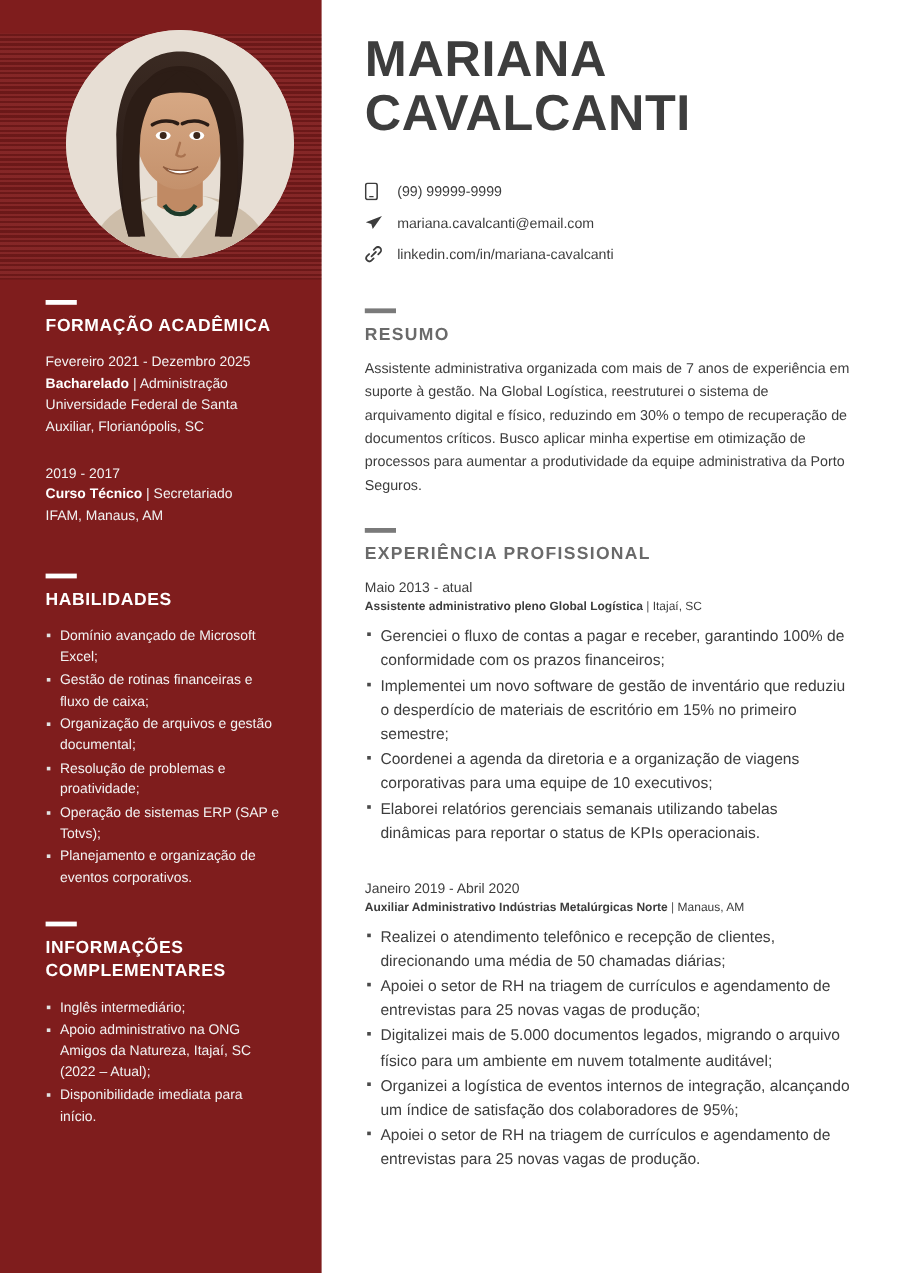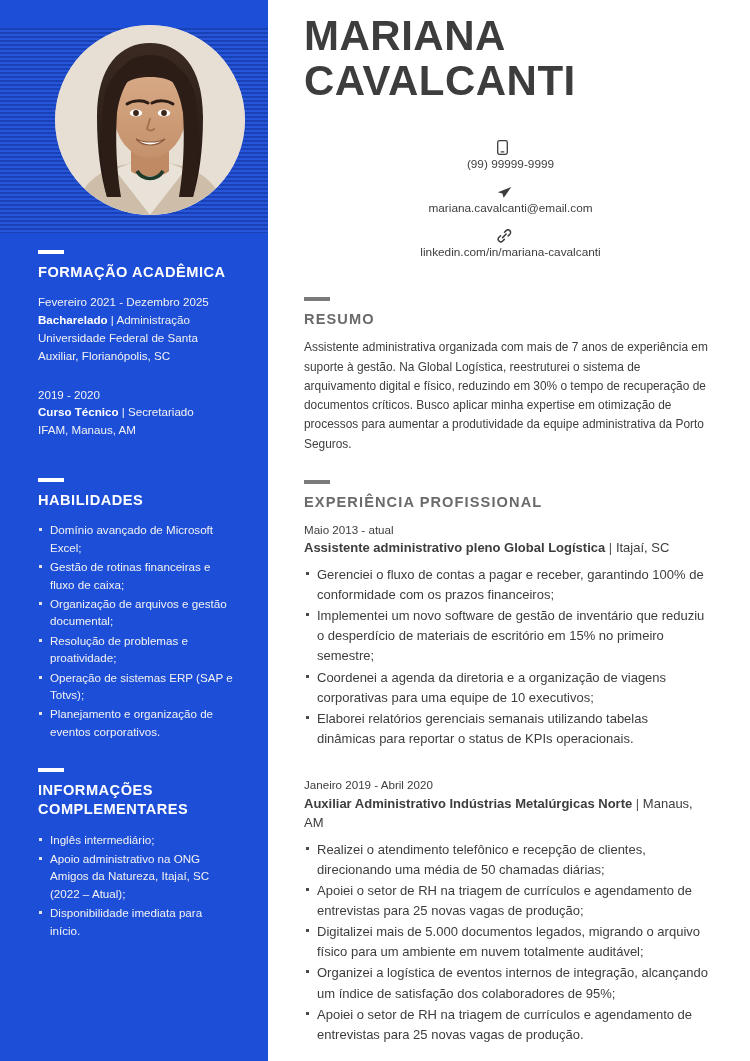--- a/index.html
+++ b/index.html
@@ -15,21 +15,21 @@
     background:#ffffff;
     display:flex;
     box-sizing:border-box;
   }
 
   
   .sidebar{
     position:relative;
     width:268px;
     flex:0 0 268px;
-    background:#1d4ed8;
+    background:#7f1d1d;
     color:#ffffff;
     box-sizing:border-box;
   }
   .stripes{
     position:absolute;
     left:0;top:28px;
     width:268px;height:205px;
     background:repeating-linear-gradient(
       to bottom,
       rgba(0,0,0,0.16) 0px,
@@ -97,40 +97,39 @@
     width:3px;height:3px;
     background:#e2e2e2;
   }
   .section-gap{height:30px;}
   .section-gap-sm{height:26px;}
 
   
   .main{
     position:relative;
     flex:1 1 auto;
-    padding:14px 42px 0 36px;
+    padding:27px 42px 0 36px;
     box-sizing:border-box;
   }
   .name{
     font-size:42px;
     font-weight:bold;
     line-height:1.07;
     letter-spacing:0.5px;
     color:#3d3d3d;
     margin:0 0 0 0;
   }
   .name-l2{display:block;}
   .contact{
     margin-top:35px;
   }
   .contact-row{
     display:flex;
     align-items:center;
     margin-bottom:12px;
-    flex-direction:column;
   }
   .c-icon{
     width:18px;
     flex:0 0 18px;
     display:flex;
     align-items:center;
     justify-content:flex-start;
     color:#3d3d3d;
   }
   .c-icon svg{display:block;}
@@ -159,21 +158,21 @@
   }
   .block-gap{height:26px;}
 
   .job{margin-bottom:5px;}
   .job-date{
     font-size:11.6px;
     color:#3d3d3d;
     line-height:1.5;
   }
   .job-head{
-    font-size:13px;
+    font-size:10px;
     color:#3d3d3d;
     line-height:1.5;
     margin-bottom:7px;
   }
   .job-head strong{font-weight:bold;}
   .job-head .sep{color:#555;}
   ul.job-list{
     list-style:none;
     margin:0 0 0 0;padding:0;
   }
@@ -259,21 +258,21 @@
 
         <div class="side-block">
           <div class="edu-line">Fevereiro 2021 - Dezembro 2025</div>
           <div class="edu-line bold"><strong>Bacharelado</strong> | <span>Administração</span></div>
           <div class="edu-line">Universidade Federal de Santa Auxiliar, Florianópolis, SC</div>
         </div>
 
         <div class="edu-gap"></div>
 
         <div class="side-block">
-          <div class="edu-line">2019 - 2020</div>
+          <div class="edu-line">2019 - 2017</div>
           <div class="edu-line bold"><strong>Curso Técnico</strong> | <span>Secretariado</span></div>
           <div class="edu-line">IFAM, Manaus, AM</div>
         </div>
       </section>
 
       <div class="section-gap"></div>
 
       <section>
         <div class="dash-w"></div>
         <h2 class="side-title">HABILIDADES</h2>

